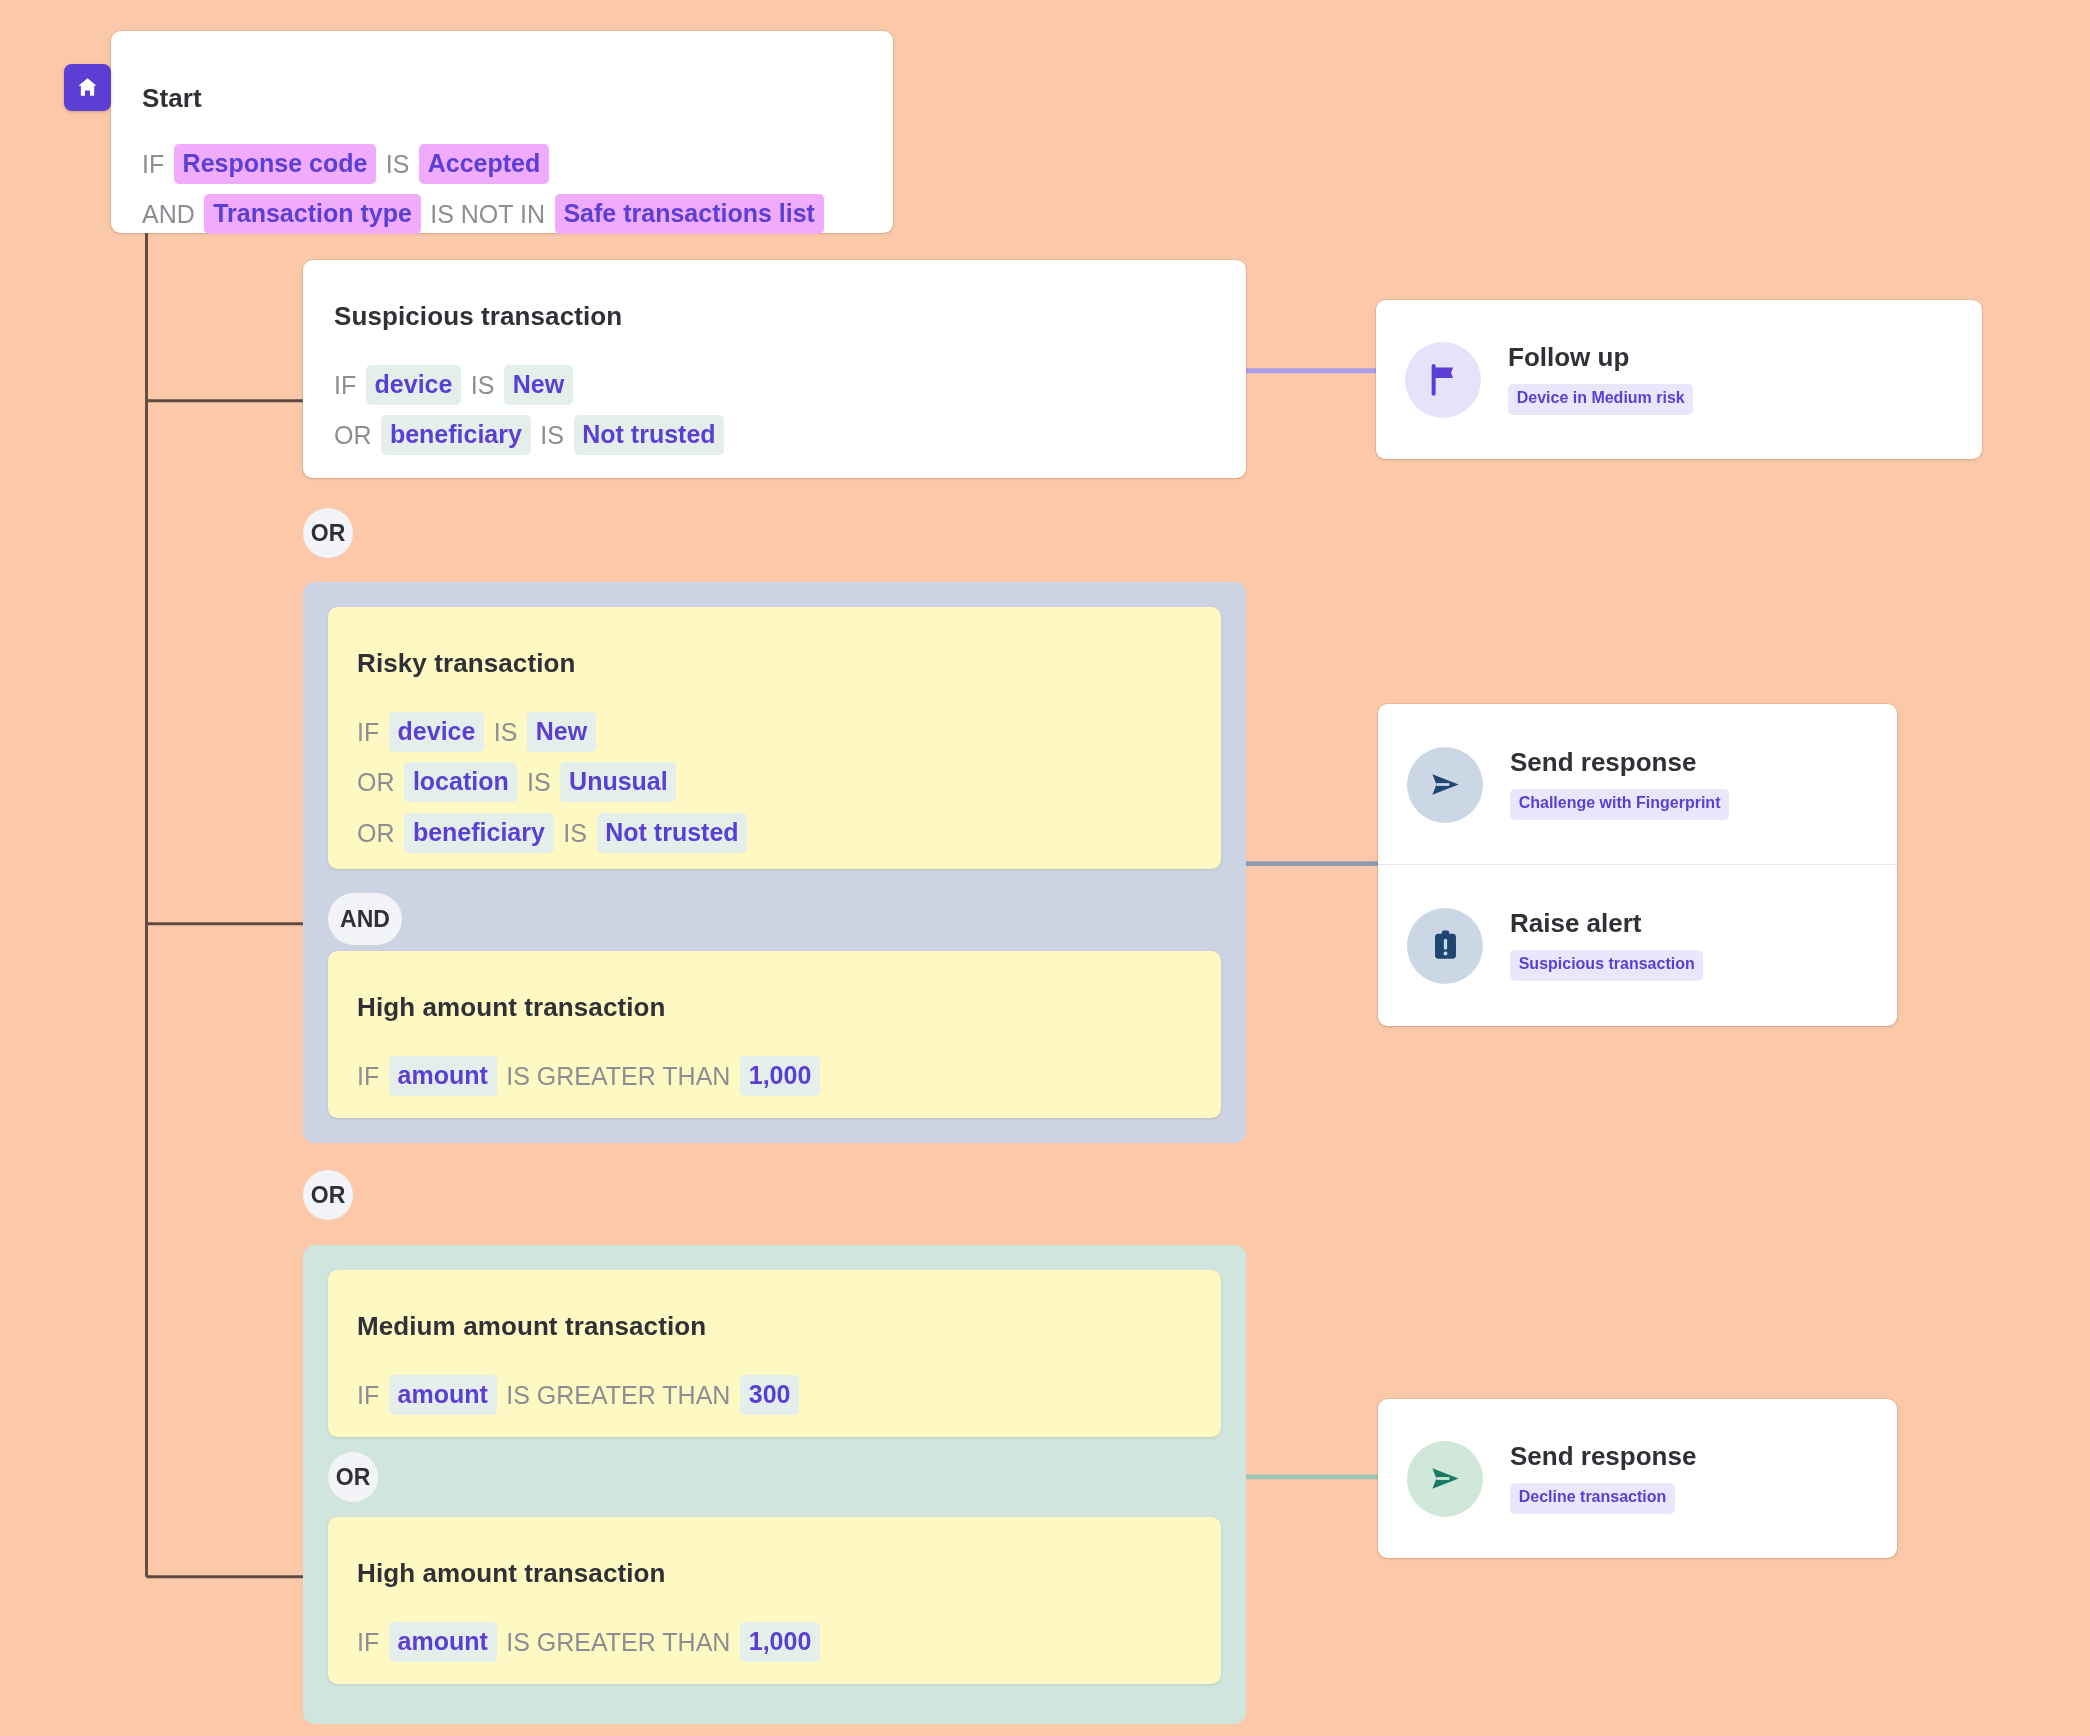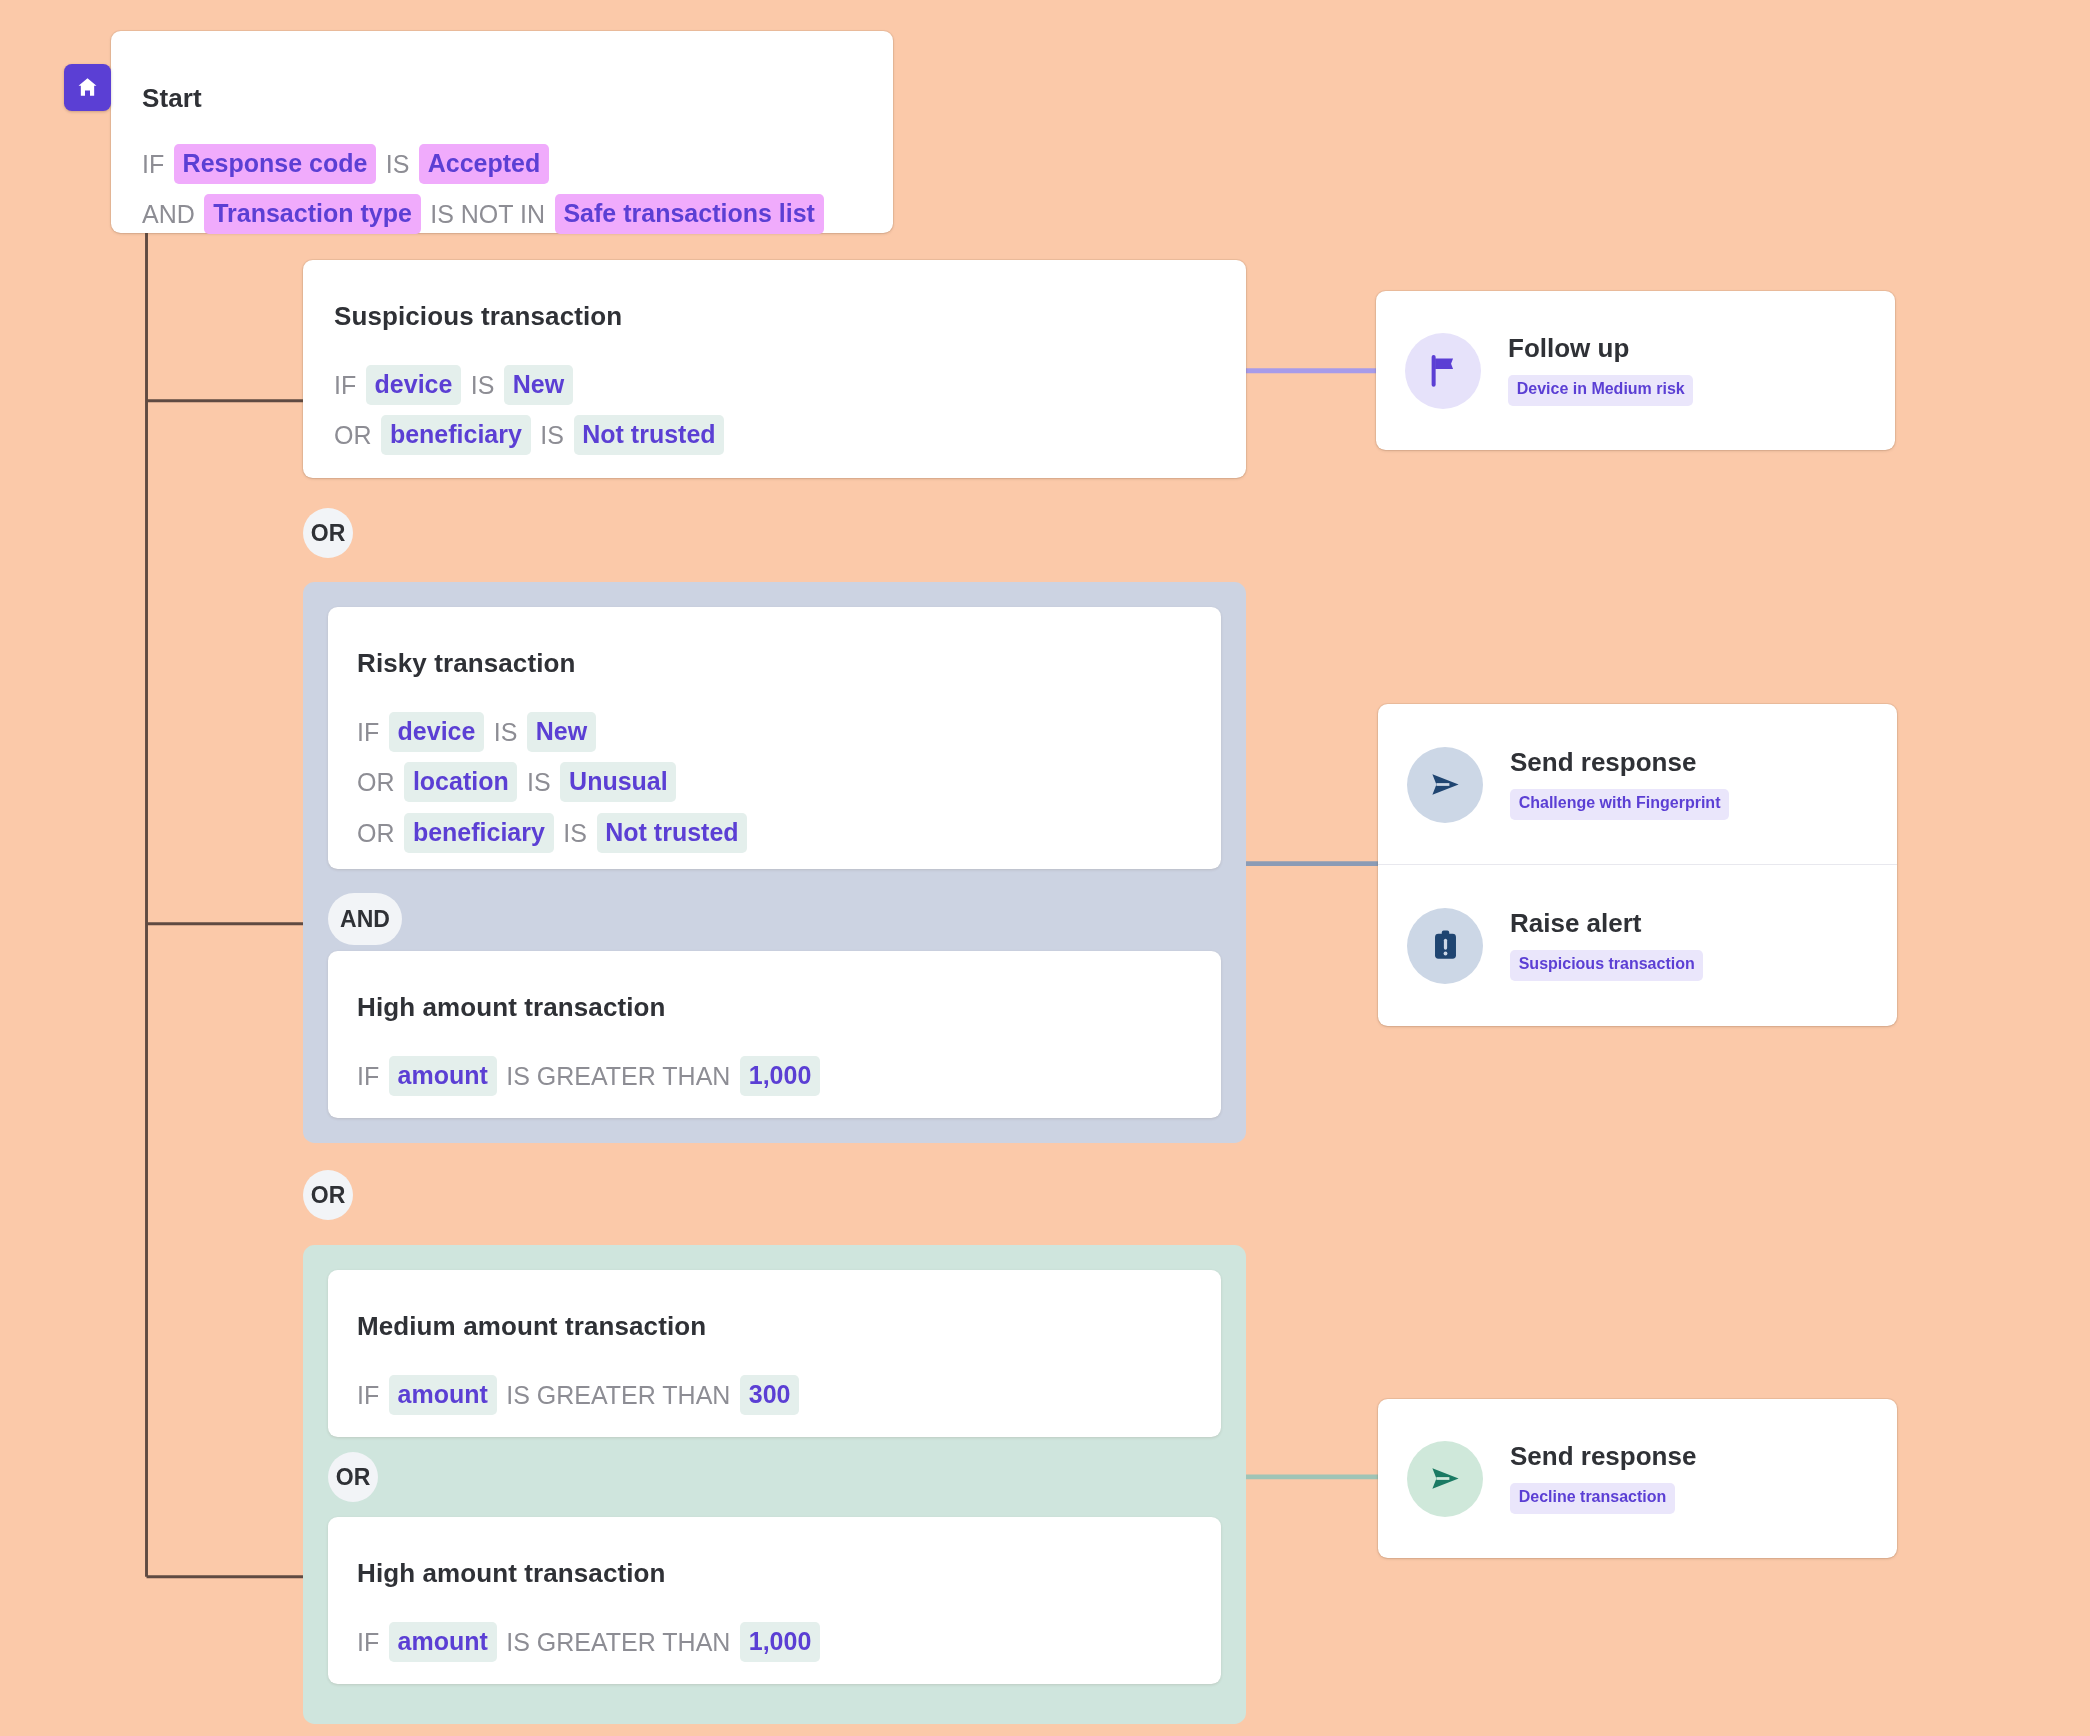--- a/index.html
+++ b/index.html
@@ -134,21 +134,21 @@
   }
   #medium-group {
     left: 303px;
     top: 1245px;
     width: 943px;
     height: 479px;
   }
 
   .sub-card {
     position: absolute;
-    background: #ffffff;
+    background: #fef9c3;
     border-radius: 9.7px;
     box-shadow: 0 1px 2.9px rgba(80,50,30,.14);
     box-sizing: border-box;
   }
 
   
   #risky-card {
     left: 25px;
     top: 25px;
     width: 893px;
@@ -259,22 +259,22 @@
     color: #5b3fd4;
     font-weight: 700;
     font-size: 16px;
     border-radius: 4.9px;
     padding: 6.8px 8.7px 8.7px 8.7px;
     line-height: 1;
   }
 
   #followup-card {
     left: 1376px;
-    top: 291px;
-    width: 519px;
+    top: 300px;
+    width: 606px;
     height: 159px;
   }
   #actions-card-group {
     left: 1378px;
     top: 704px;
     width: 519px;
     height: 322px;
   }
   #action-send-1 { position:absolute; left:0; top:0; width:100%; height:161px; }
   #action-alert  { position:absolute; left:0; top:161px; width:100%; height:161px; }

